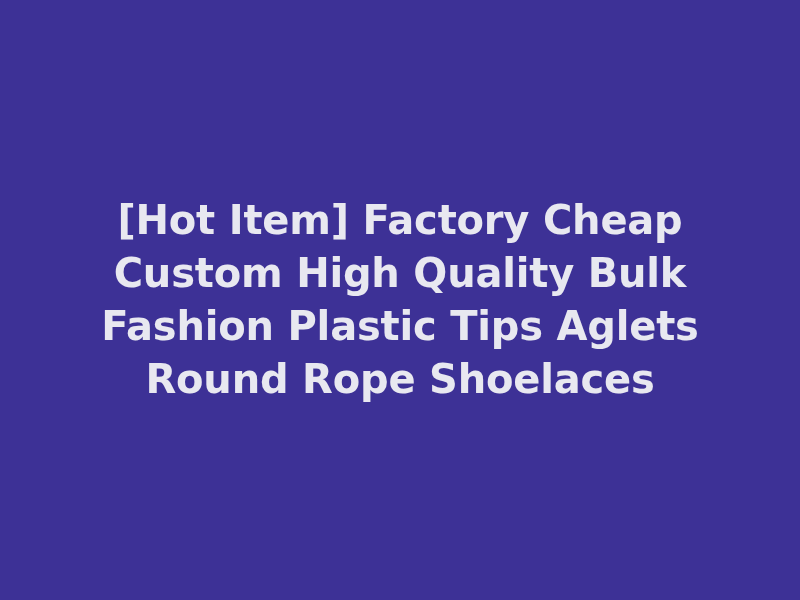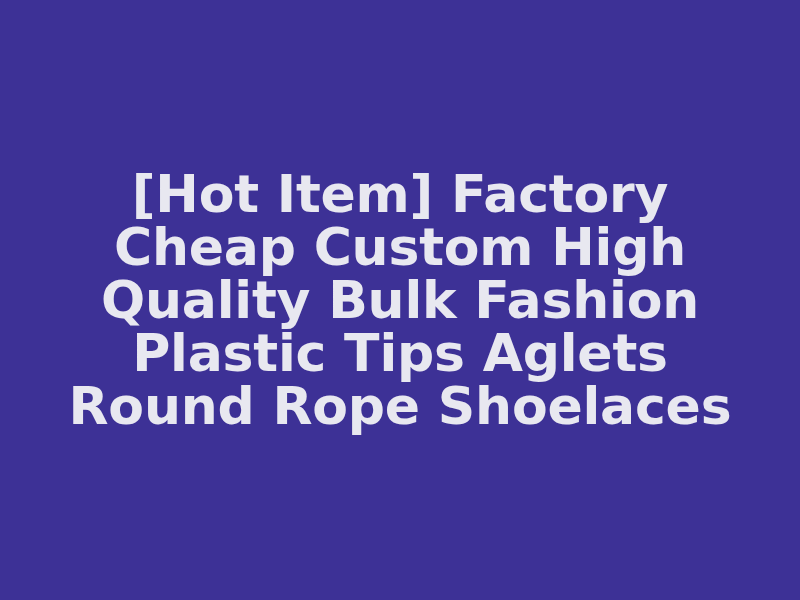--- a/index.html
+++ b/index.html
@@ -29,21 +29,21 @@
   }
 
   .product-title {
     margin: 0;
     width: 100%;
     max-width: 710px;
     text-align: center;
     color: #e8e8f0;
     font-family: "DejaVu Sans", sans-serif;
     font-weight: bold;
-    font-size: 52px;
+    font-size: 40px;
     line-height: 53px;
     letter-spacing: -0.2px;
     word-wrap: break-word;
     -webkit-font-smoothing: antialiased;
   }
 </style>
 </head>
 <body style="background: rgb(61, 49, 150);">
 
 <div class="title-card" style="background-color: rgb(61, 49, 150);">

